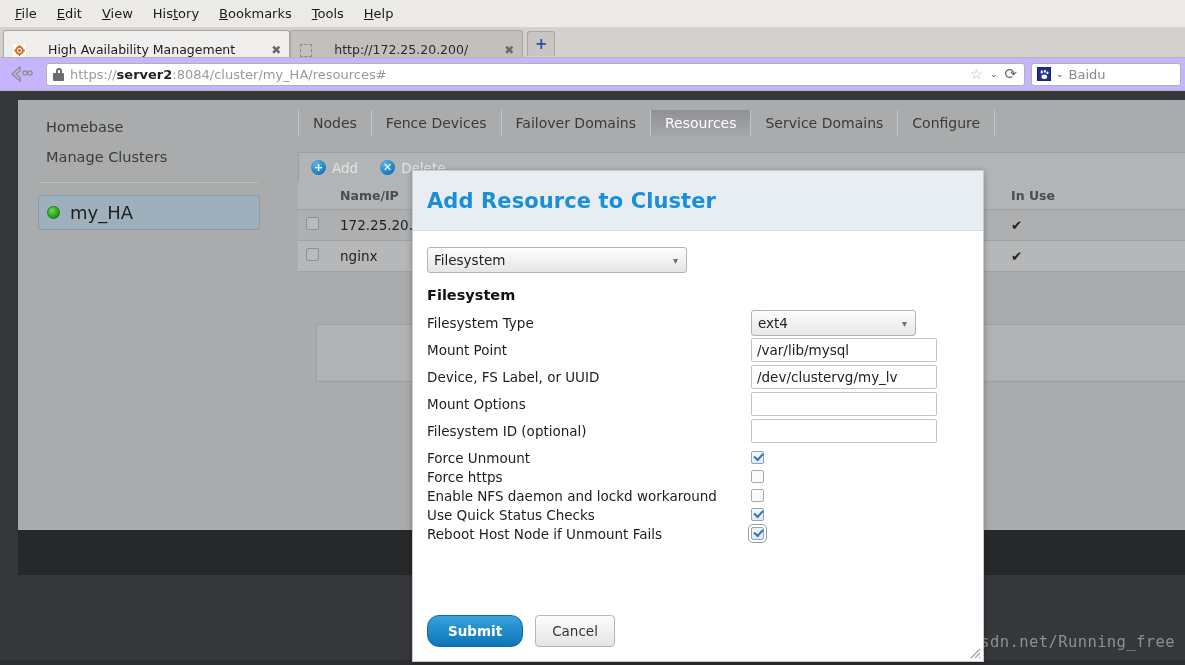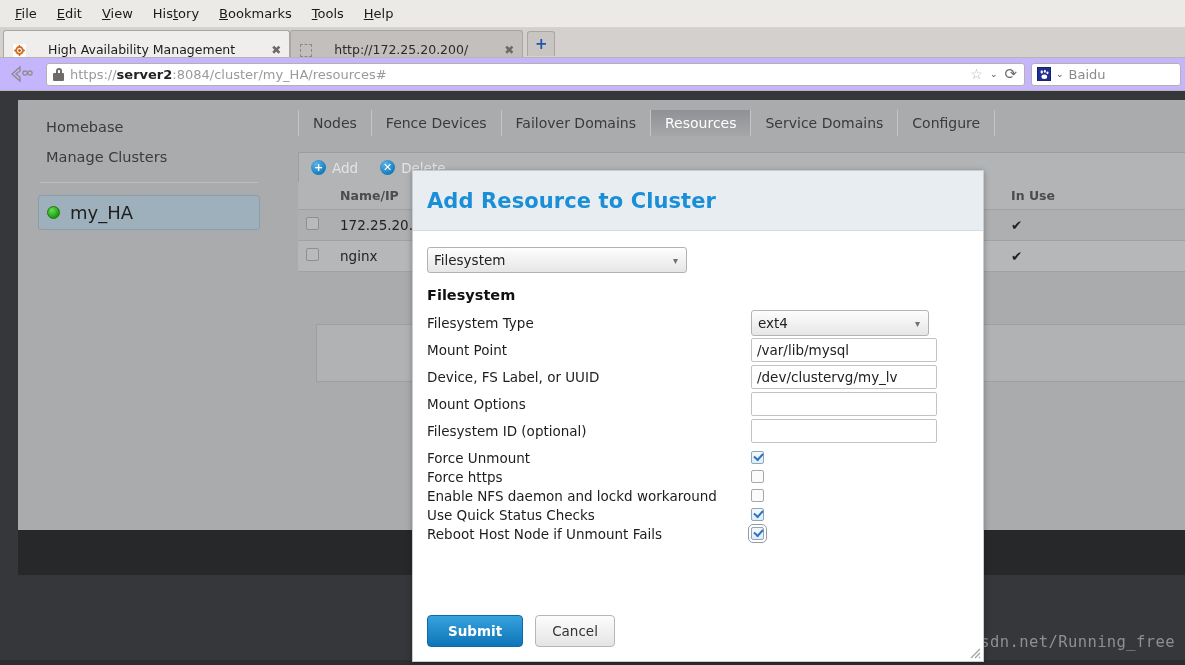--- a/index.html
+++ b/index.html
@@ -198,21 +198,21 @@
     border:1px solid #b3b3b3; border-radius:3px;
     padding:4px 6px; color:#222;
     -webkit-appearance:none; appearance:none;
   }
   .selwrap { position:relative; display:inline-block; }
   .selwrap .arrow {
     position:absolute; right:9px; top:50%; transform:translateY(-50%);
     pointer-events:none; color:#707070; font-size:10px;
   }
   .sel-type { width:260px; }
-  .sel-fstype { width:178px; }
+  .sel-fstype { width:165px; }
 
   .sect-title { font-size:14.5px; font-weight:bold; color:#111; margin:14px 0 6px 0; }
 
   .form-grid { margin-top:4px; }
   .frow { display:flex; align-items:center; height:27px; }
   .flabel { width:324px; font-size:13.5px; color:#1d1d1d; }
   input.txt {
     width:186px; height:24px; font-family:"DejaVu Sans", sans-serif;
     font-size:13.5px; color:#222; padding:2px 5px;
     border:1px solid #c3c3c3; background:#fff; border-radius:2px;
@@ -228,21 +228,21 @@
   .chk.on::after {
     content:""; position:absolute; left:2px; top:1px;
     width:7px; height:4px; border-left:2.4px solid #2e74c0; border-bottom:2.4px solid #2e74c0;
     transform:rotate(-48deg);
   }
   .chk.focus { outline:1px solid #9a9a9a; outline-offset:2px; }
 
   .modal-actions { position:absolute; left:14px; bottom:14px; display:flex; gap:12px; align-items:center; }
   .btn-submit {
     background:linear-gradient(#36a3dd,#0e74b8);
-    border:1px solid #0b6aa8; border-radius:4px;
+    border:1px solid #0b6aa8; border-radius:12px;
     color:#fff; font-weight:bold; font-size:13.5px;
     padding:7px 20px; font-family:"DejaVu Sans", sans-serif;
   }
   .btn-cancel {
     background:linear-gradient(#fdfdfd,#e4e4e4);
     border:1px solid #b6b6b6; border-radius:4px;
     color:#333; font-size:13.5px; padding:7px 16px;
     font-family:"DejaVu Sans", sans-serif;
   }
   .resize-grip {

